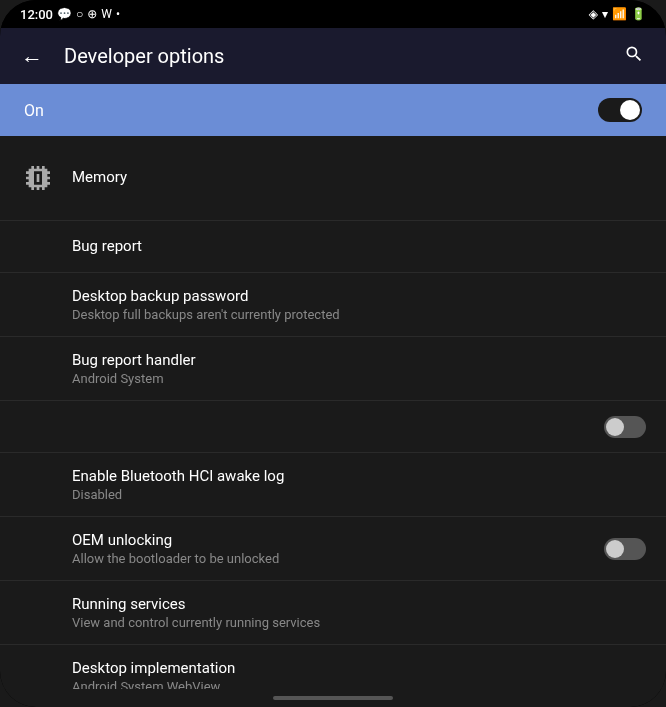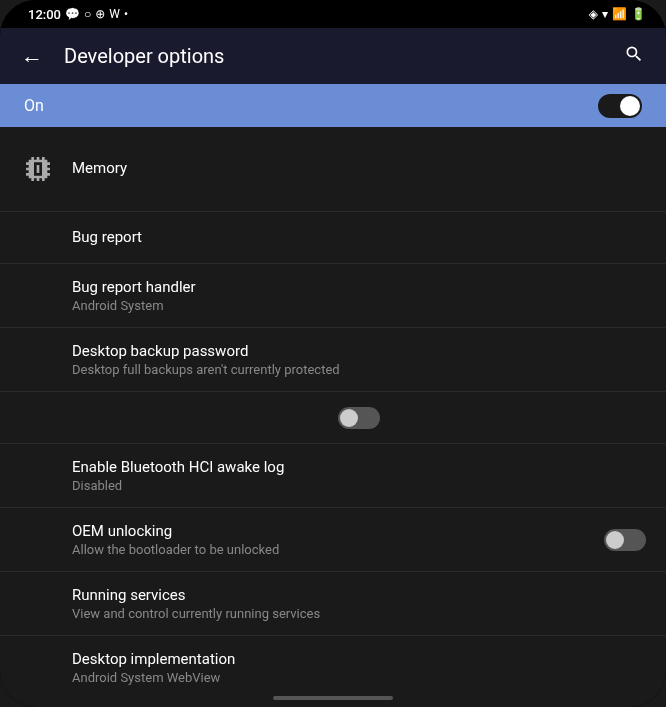--- a/index.html
+++ b/index.html
@@ -32,21 +32,20 @@
       align-items: center;
       justify-content: space-between;
       padding: 0 20px;
       flex-shrink: 0;
     }
 
     .status-time {
       color: #fff;
       font-size: 13px;
       font-weight: 500;
-      margin-left: 8px;
     }
 
     .status-icons {
       display: flex;
       align-items: center;
       gap: 4px;
     }
 
     .status-icon {
       color: #fff;
@@ -89,21 +88,21 @@
       color: #fff;
       font-size: 20px;
       cursor: pointer;
       width: 32px;
       text-align: center;
     }
 
     
     .toggle-row {
       background: #6b8dd6;
-      height: 43px;
+      height: 52px;
       display: flex;
       align-items: center;
       justify-content: space-between;
       padding: 0 24px;
       flex-shrink: 0;
     }
 
     .toggle-label {
       color: #fff;
       font-size: 16px;
@@ -177,21 +176,21 @@
       color: #888;
       font-size: 13px;
     }
 
     
     .settings-item {
       padding: 14px 20px 14px 72px;
       border-bottom: 1px solid #2a2a2a;
       display: flex;
       align-items: center;
-      justify-content: center;
+      justify-content: flex-end;
       cursor: pointer;
       min-height: 52px;
     }
 
     .item-text {
       flex: 1;
     }
 
     .item-title {
       color: #fff;
@@ -299,29 +298,29 @@
     <div id="settings-list">
         <div class="settings-item">
       <div class="item-text">
         <div class="item-title">Bug report</div>
 
       </div>
 
     </div>
         <div class="settings-item">
       <div class="item-text">
+        <div class="item-title">Desktop backup password</div>
+        <div class="item-subtitle">Desktop full backups aren't currently protected</div>
+      </div>
+
+    </div>
+        <div class="settings-item">
+      <div class="item-text">
         <div class="item-title">Bug report handler</div>
         <div class="item-subtitle">Android System</div>
-      </div>
-
-    </div>
-        <div class="settings-item">
-      <div class="item-text">
-        <div class="item-title">Desktop backup password</div>
-        <div class="item-subtitle">Desktop full backups aren't currently protected</div>
       </div>
 
     </div>
         <div class="settings-item">
 
         <div class="toggle-small ">
           <div class="knob"></div>
         </div>
     </div>
         <div class="settings-item">

